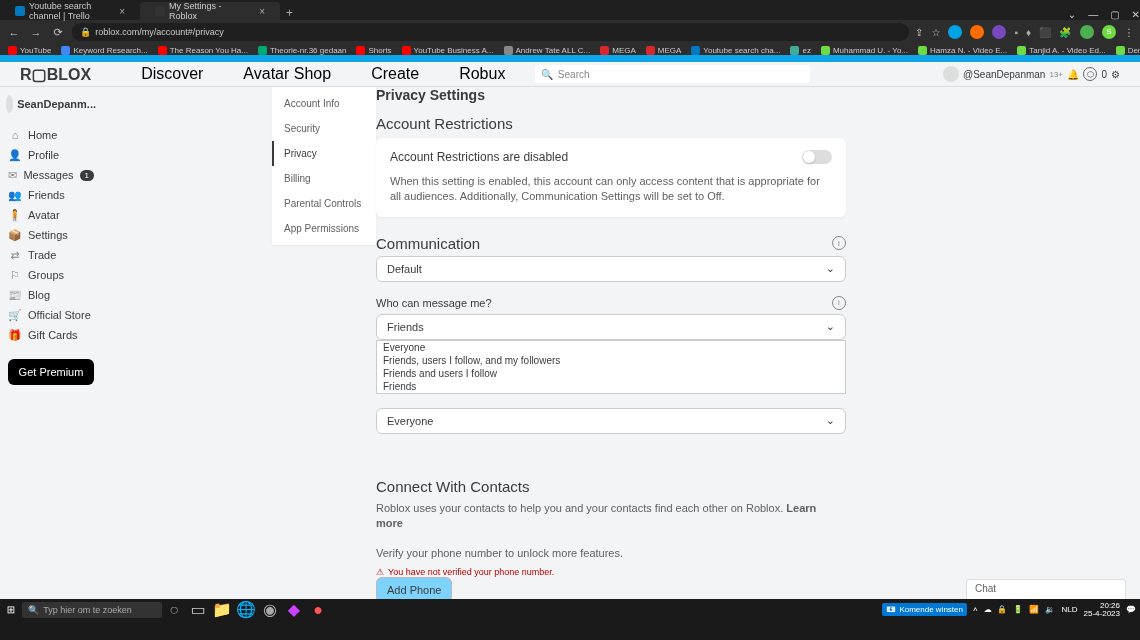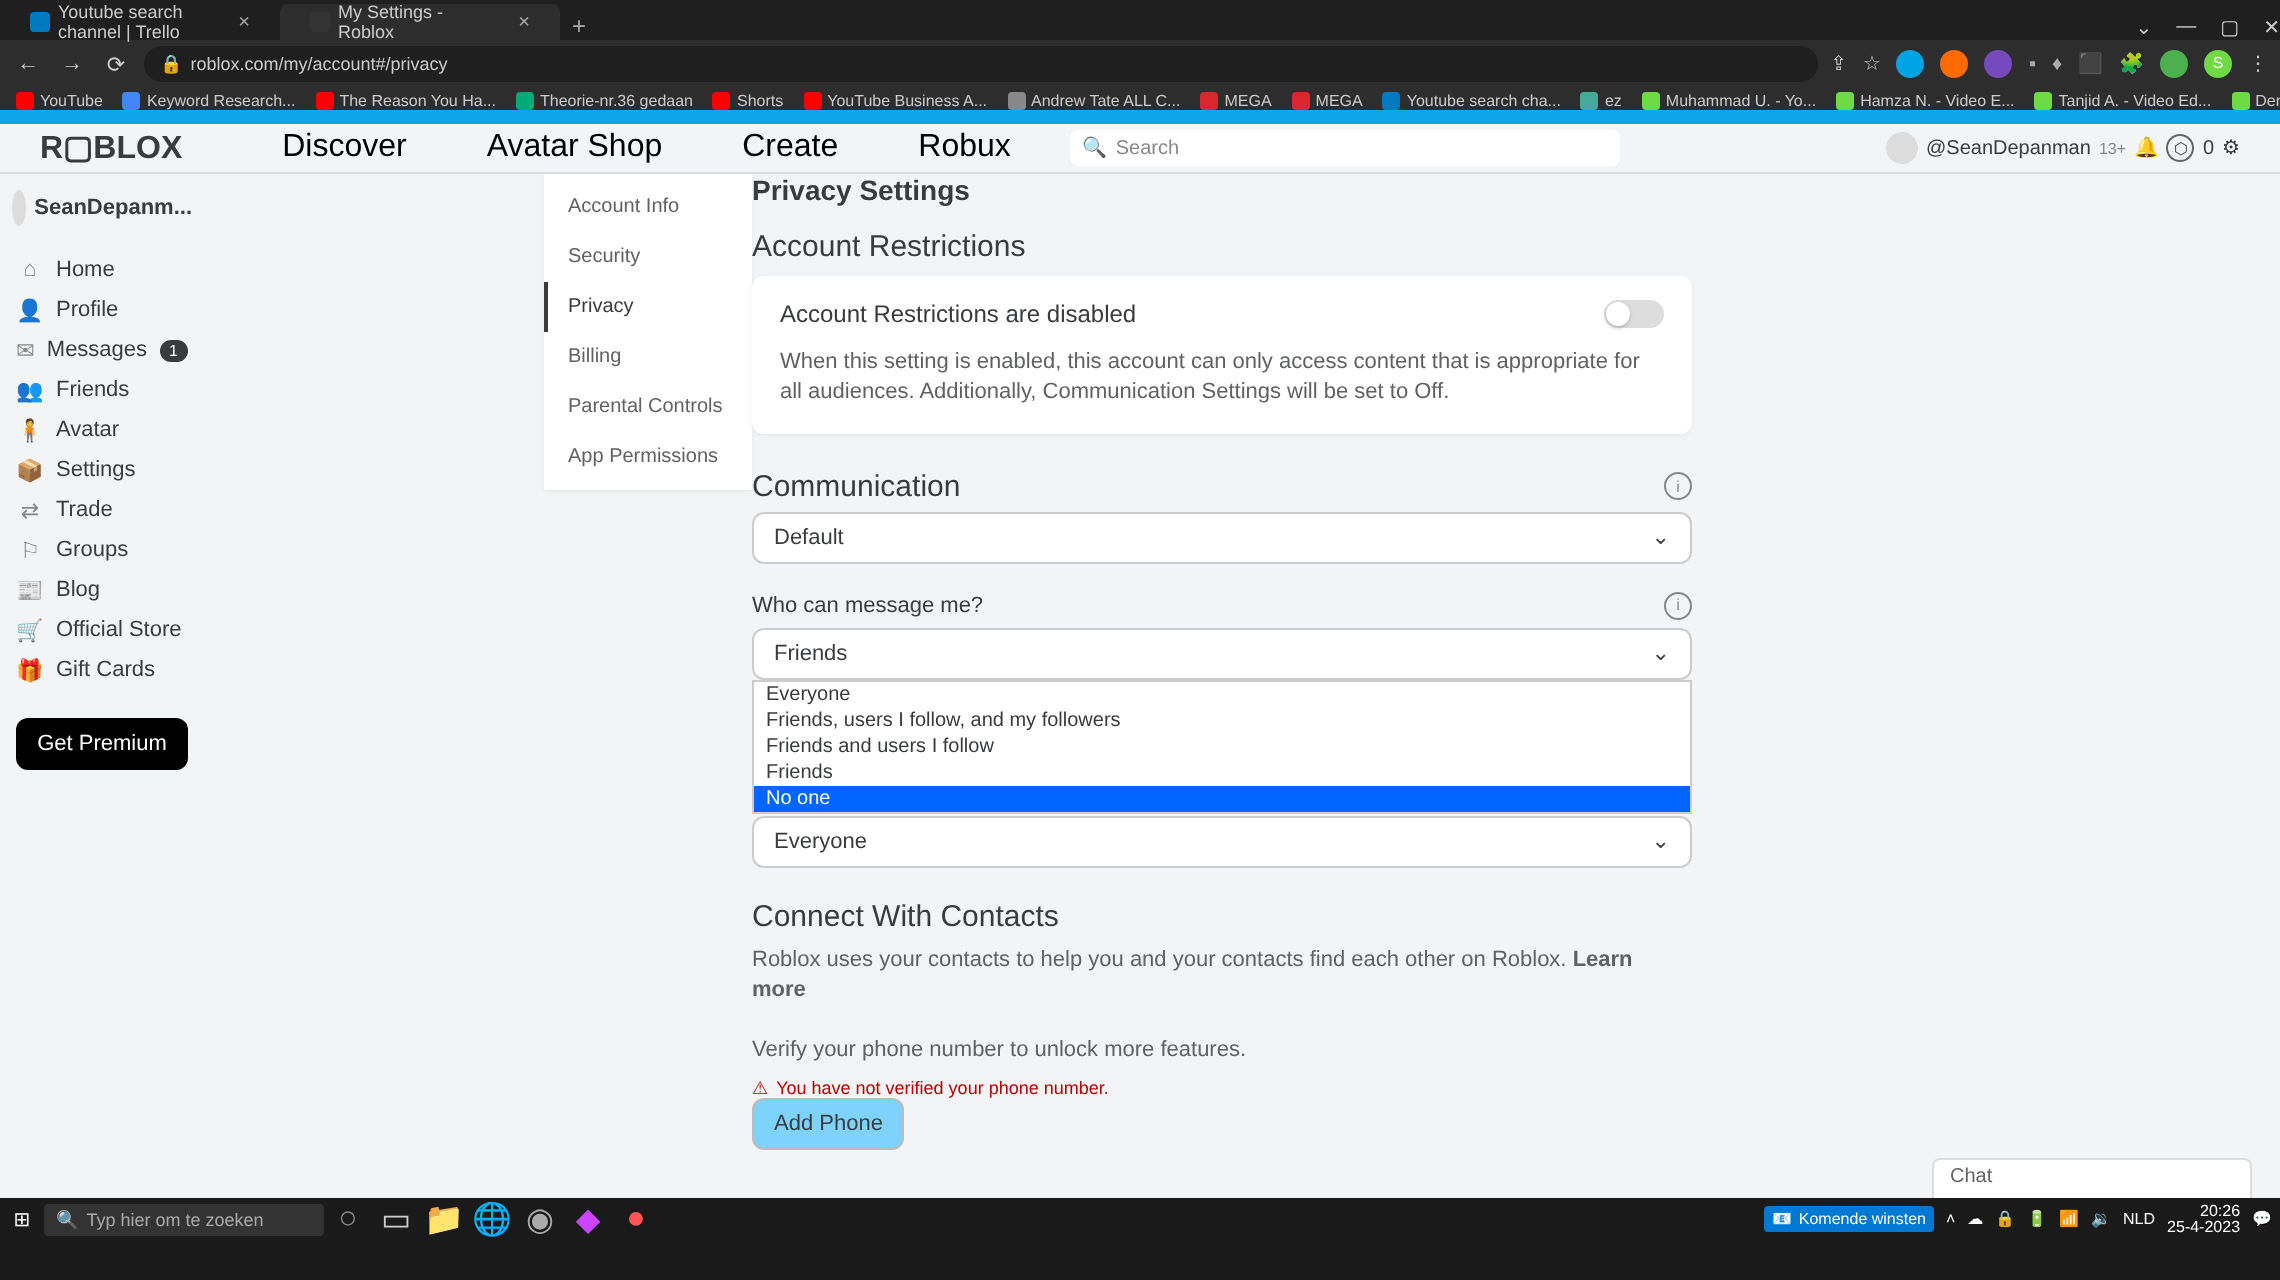--- a/index.html
+++ b/index.html
@@ -291,30 +291,29 @@
         <div class="dropdown">
           <div class="sel">
             <span>Friends</span>
             <span>⌄</span>
           </div>
           <div class="dd-list">
             <div class="dd-opt">Everyone</div>
             <div class="dd-opt">Friends, users I follow, and my followers</div>
             <div class="dd-opt">Friends and users I follow</div>
             <div class="dd-opt">Friends</div>
-            <div class="dd-opt hl">No one</div>
           </div>
         </div>
 
         <div class="sel" style="margin-top:68px">
           <span>Everyone</span>
           <span>⌄</span>
         </div>
 
-        <div class="section-title" style="margin-top:16px">Connect With Contacts</div>
+        <div class="section-title" style="margin-top:44px">Connect With Contacts</div>
         <div class="help-text">
           <span>Roblox uses your contacts to help you and your contacts find each other on Roblox. </span><b>Learn more</b>
         </div>
         <div class="help-text" style="margin-top:14px">Verify your phone number to unlock more features.</div>
         <div class="warn">
           <span>⚠</span>
           <span>You have not verified your phone number.</span>
         </div>
         <div class="btn-outline">Add Phone</div>
 

